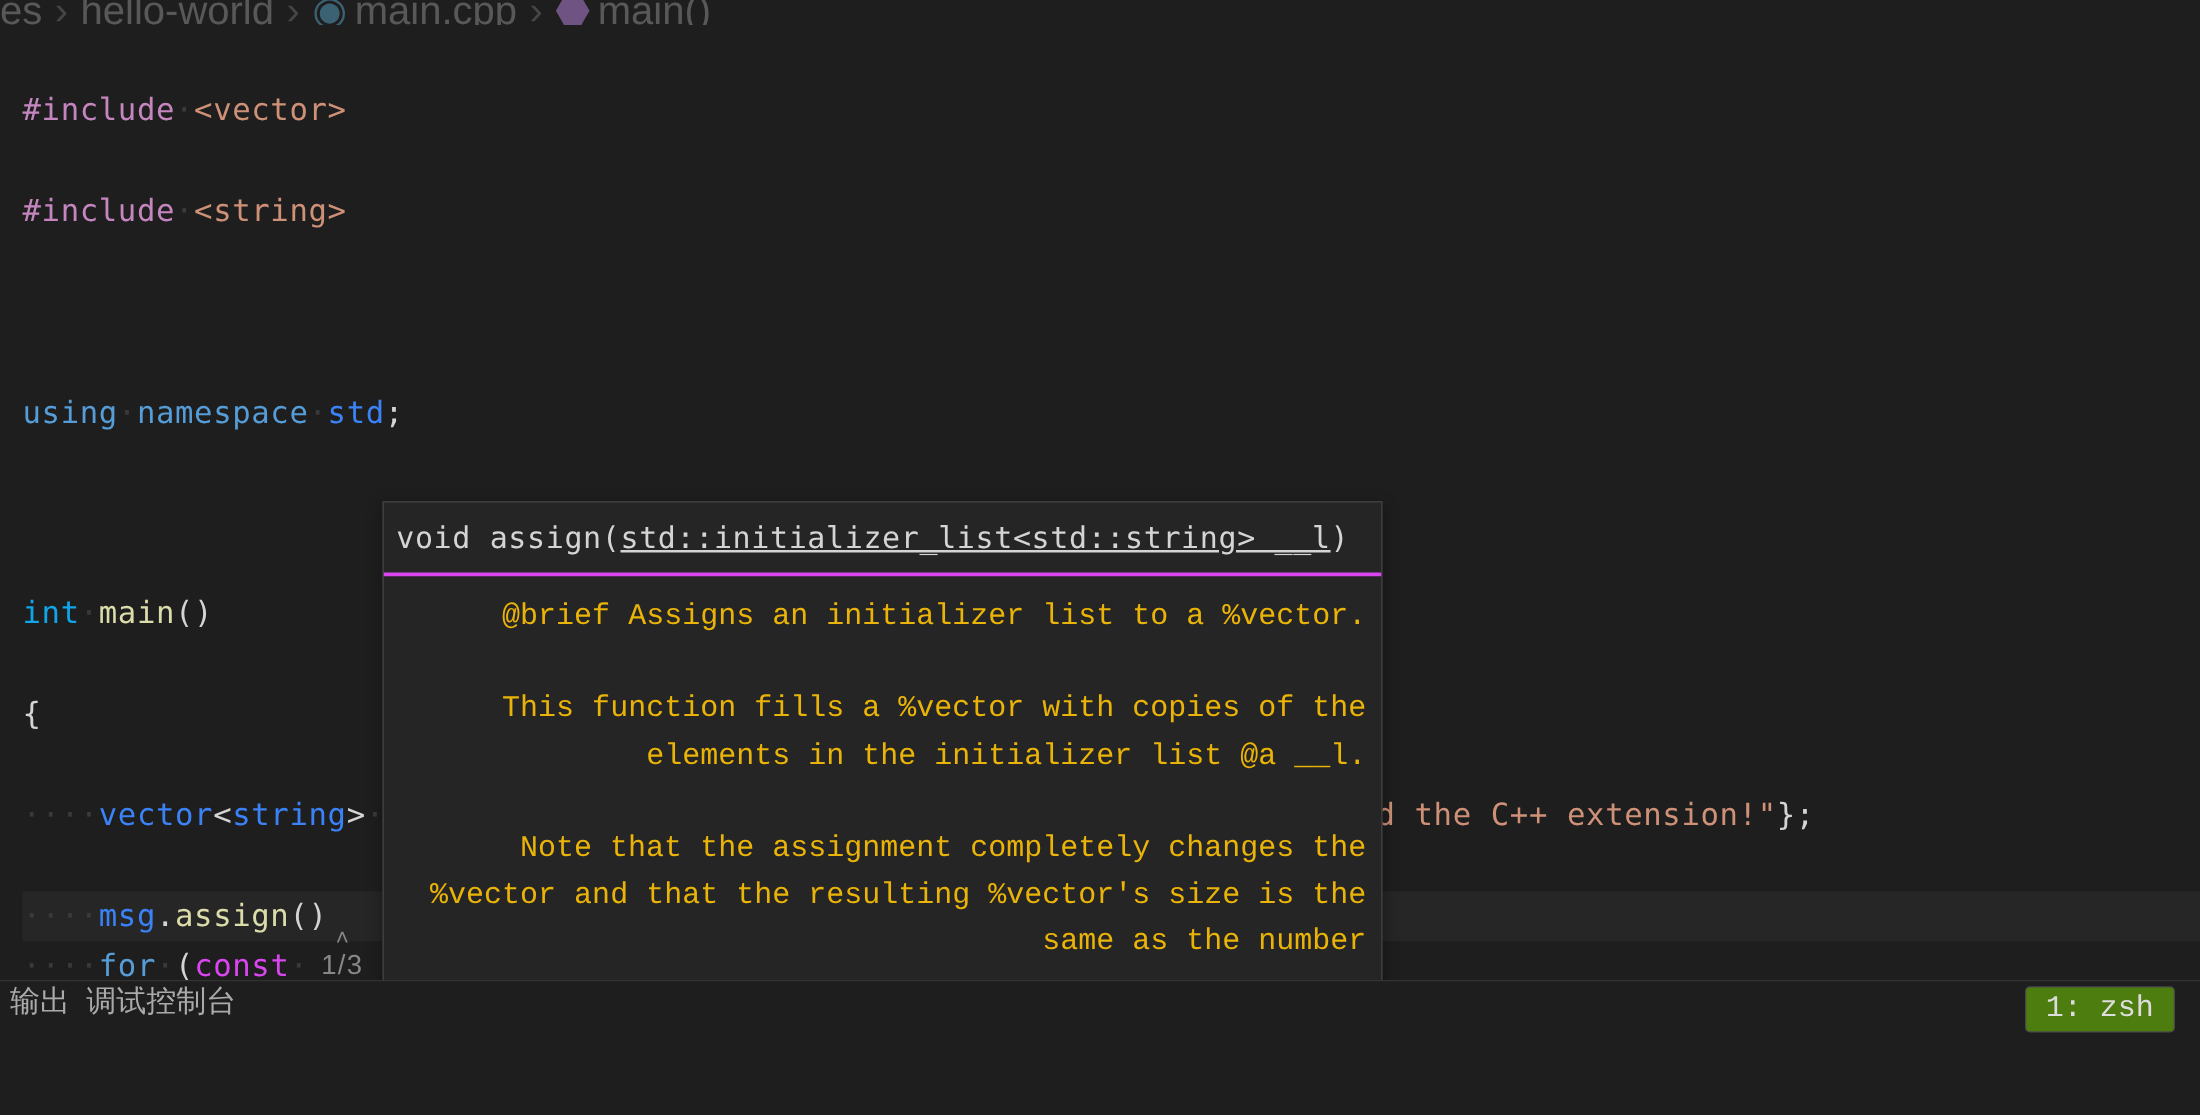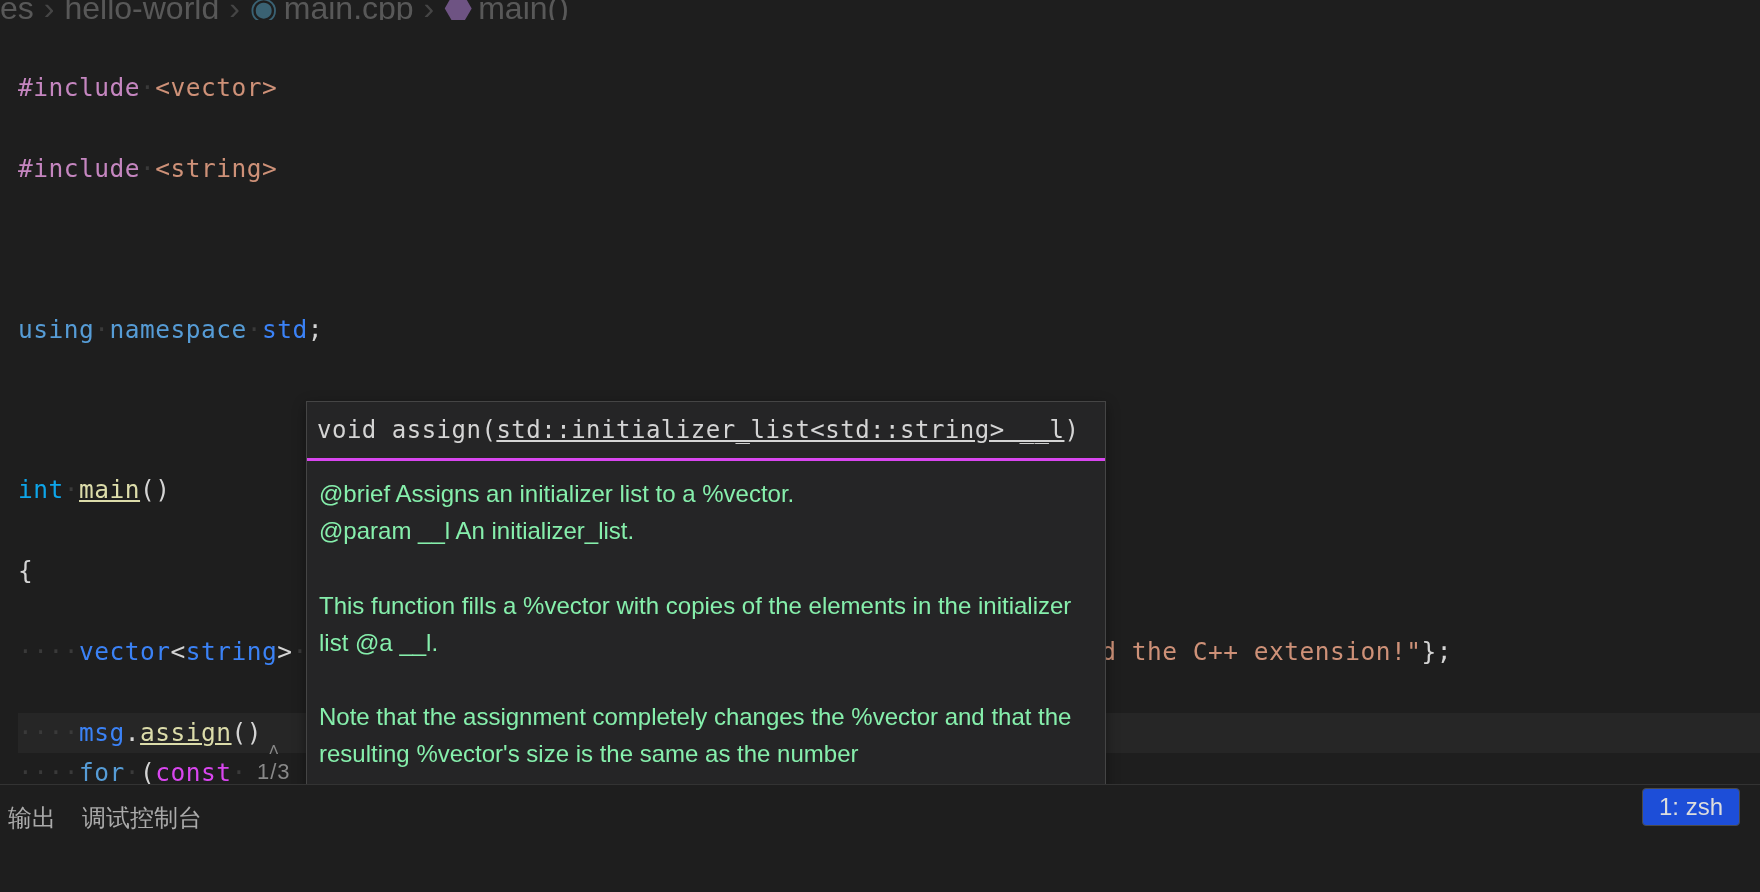--- a/index.html
+++ b/index.html
@@ -34,21 +34,21 @@
     line-height: 1.65;
     white-space: pre;
     font-size: 24.5px;
     letter-spacing: 0.5px;
   }
   .line { display: block; min-height: 1.6em; }
   .tok-directive { color: #c586c0; }
   .tok-header { color: #ce9178; }
   .tok-keyword { color: #569cd6; }
   .tok-type { color: #0ea5e9; }
-  .tok-func { color: #dcdcaa; text-decoration: underline; }
+  .tok-func { color: #dcdcaa; }
   .tok-ident { color: #9cdcfe; }
   .tok-string { color: #ce9178; }
   .tok-punct { color: #d4d4d4; }
   .tok-plain { color: #3b82f6; }
   .tok-const { color: #d946ef; }
   .ws-dot { color: #3a3a3a; }
   .current-line { background: #262626; display: inline-block; width: 100%; }
 
   .tooltip {
     position: absolute;
@@ -66,24 +66,25 @@
     font-family: "Menlo","Consolas",monospace;
     color: #d4d4d4;
     letter-spacing: 0.5px;
   }
   .tooltip-sig .param-active {
     text-decoration: underline;
     color: #d4d4d4;
   }
   .tooltip-doc {
     padding: 14px 12px 18px 12px;
-    font-family: Liberation Sans, sans-serif;
+    font-family: Liberation Mono, monospace;
     font-size: 24px;
-    color: #86efac;
+    color: #eab308;
     line-height: 1.55;
+    text-align: right;
   }
   .tooltip-nav {
     position: absolute;
     left: -50px;
     bottom: 6px;
     display: flex;
     flex-direction: column;
     align-items: center;
     gap: 0;
     color: #888;
@@ -92,41 +93,41 @@
   }
   .tooltip-nav .arrow { cursor: pointer; font-size: 18px; line-height: 1; }
   .tooltip-nav .count { letter-spacing: 1px; }
 
   .panel-bar {
     position: absolute;
     left: 0; right: 0; bottom: 58px;
     height: 50px;
     border-top: 1px solid #333;
     display: flex;
-    align-items: flex-end;
+    align-items: flex-start;
     padding: 0 8px;
     font-family: -apple-system,"Segoe UI",sans-serif;
     font-size: 24px;
-    gap: 26px;
+    gap: 13px;
     color: #aaa;
     background: #1e1e1e;
   }
   .panel-tab { cursor: pointer; }
   .panel-right {
     position: absolute;
     right: 20px;
     bottom: 66px;
     display: flex;
     align-items: center;
     gap: 10px;
-    background: #1d4ed8;
+    background: #4d7c0f;
     border: 1px solid #4a4a4a;
     border-radius: 4px;
     padding: 4px 16px;
-    font-family: Liberation Sans, sans-serif;
+    font-family: Liberation Mono, monospace;
     font-size: 24px;
     color: #ddd;
   }
 </style>
 </head>
 <body>
 
 <div class="breadcrumbs">
   <span class="crumb">
       <span>es</span>
@@ -167,21 +168,20 @@
 <div class="tooltip">
   <div class="tooltip-nav">
     <span class="arrow">˄</span>
     <span class="count">1/3</span>
   </div>
   <div class="tooltip-sig">
     <span>void assign(</span><span class="param-active">std::initializer_list&lt;std::string&gt; __l</span><span>)</span>
   </div>
   <div class="tooltip-doc">
     <div>@brief Assigns an initializer list to a %vector.</div>
-    <div>@param __l An initializer_list.</div>
     <br>
     <div>This function fills a %vector with copies of the elements in the initializer list @a __l.</div>
     <br>
     <div>Note that the assignment completely changes the %vector and that the resulting %vector's size is the same as the number</div>
   </div>
 </div>
 
 <div class="panel-bar">
   <span class="panel-tab">输出</span>
   <span class="panel-tab">调试控制台</span>

